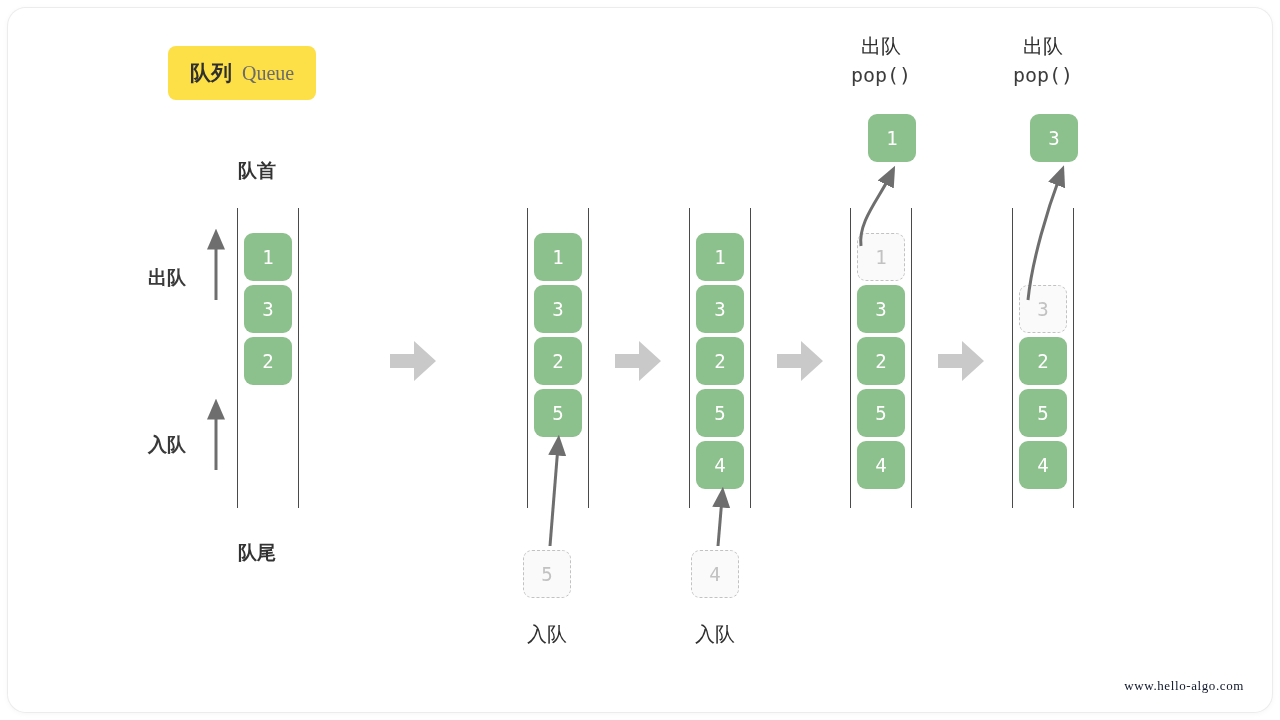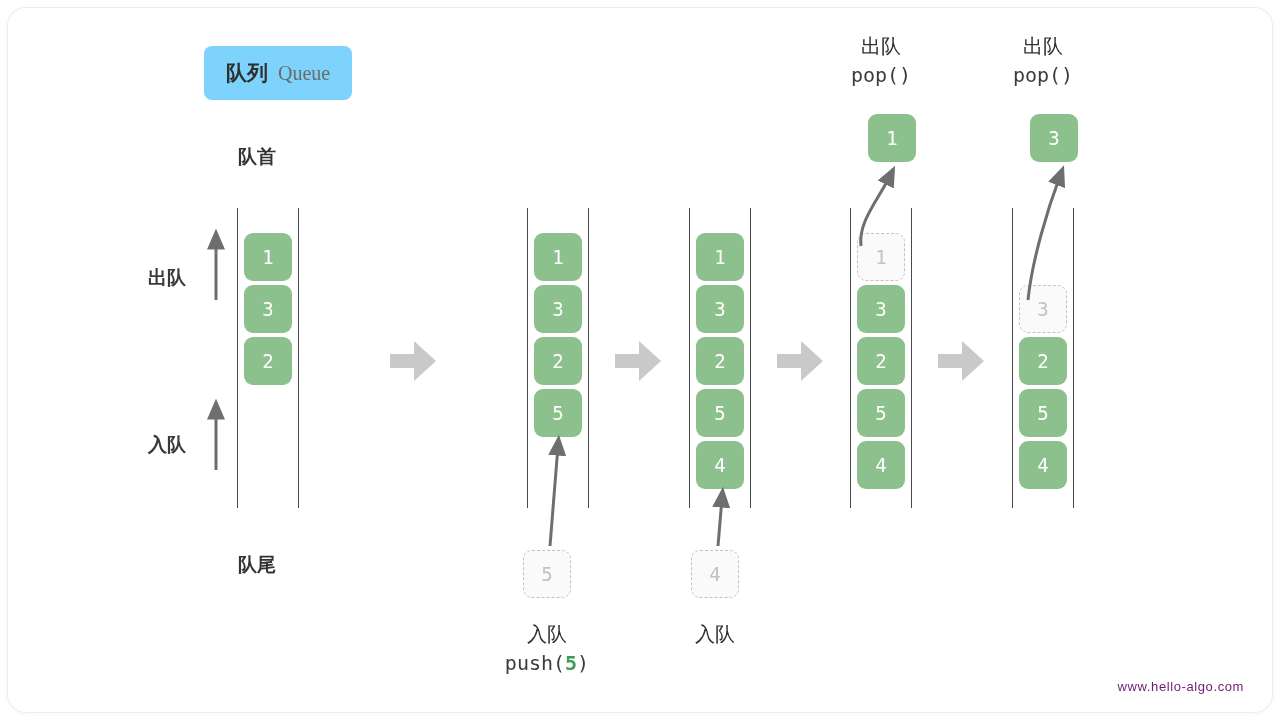--- a/index.html
+++ b/index.html
@@ -26,27 +26,26 @@
     background: #ffffff;
     border-radius: 18px;
     box-shadow: 0 0 0 1px #ececec, 0 1px 6px rgba(0,0,0,0.05);
   }
   
   .title-badge {
     position: absolute;
     left: 168px;
     top: 46px;
     padding: 13px 22px;
-    background: #7dd3fc;
+    background: #fde047;
     border-radius: 8px;
     display: flex;
     align-items: baseline;
     gap: 10px;
     white-space: nowrap;
-    margin-left: 36px;
   }
   .title-cn {
     font-size: 21px;
     font-weight: bold;
     color: #2f2f2f;
     font-family: "Liberation Sans", sans-serif;
   }
   .title-en {
     font-size: 20px;
     color: #6b6b6b;
@@ -152,38 +151,38 @@
     height: 720px;
     pointer-events: none;
   }
   
   .watermark {
     position: absolute;
     right: 36px;
     bottom: 26px;
     font-size: 13px;
     letter-spacing: 0.6px;
-    color: #701a75;
-    font-family: Liberation Sans, sans-serif;
+    color: #0f172a;
+    font-family: Liberation Serif, serif;
     text-align: center;
   }
 </style>
 </head>
 <body>
 
 <div id="canvas">
   <div class="card"></div>
 
   <div class="title-badge">
     <span class="title-cn">队列</span>
     <span class="title-en">Queue</span>
   </div>
 
-  <div class="head-label" style="left:238px; top:144px;">队首</div>
-  <div class="head-label" style="left:238px; top:552px;">队尾</div>
+  <div class="head-label" style="left:238px; top:158px;">队首</div>
+  <div class="head-label" style="left:238px; top:540px;">队尾</div>
   <div class="side-label" style="left:148px; top:265px;">出队</div>
   <div class="side-label" style="left:148px; top:432px;">入队</div>
 
   <div class="stage" id="stage0" style="left:237px;">
     <div class="rail left"></div>
     <div class="rail right"></div>
   <div class="slot filled" style="top: 25px;">1</div>
       <div class="slot filled" style="top: 77px;">3</div>
       <div class="slot filled" style="top: 129px;">2</div>
     </div>
@@ -245,21 +244,20 @@
     <svg width="46" height="40" viewBox="0 0 46 40">
         <path d="M0 13 H24 V0 L46 20 L24 40 V27 H0 Z" fill="#c9c9c9"></path>
       </svg>
   </div>
 
   <div class="float-box ghost" style="left:523px; top:550px;">
     <span>5</span>
   </div>
   <div class="op-caption" style="left:457px; top:620px; width:180px;">
     <div class="op-cn">入队</div>
-    <div class="op-code"><span>push(</span><span class="num">5</span><span>)</span></div>
   </div>
 
   <div class="float-box ghost" style="left:691px; top:550px;">
     <span>4</span>
   </div>
   <div class="op-caption" style="left:625px; top:620px; width:180px;">
     <div class="op-cn">入队</div>
   </div>
 
   <div class="op-caption" style="left:791px; top:32px; width:180px;">

